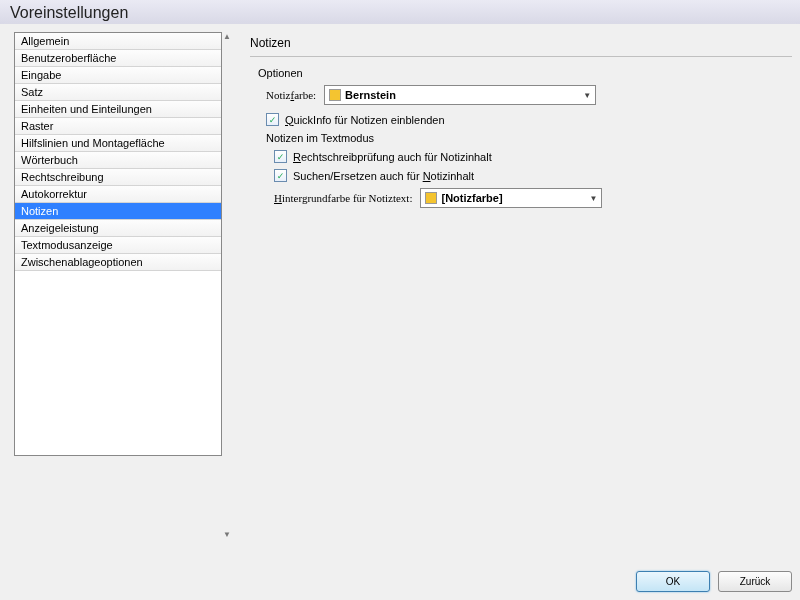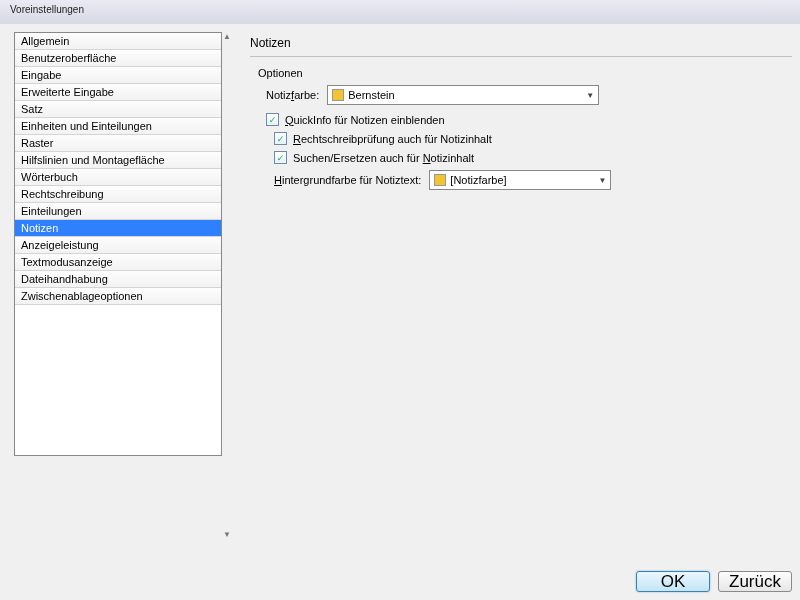--- a/index.html
+++ b/index.html
@@ -1,76 +1,74 @@
 <!DOCTYPE html>
 <html><head>
 <meta charset="utf-8">
 <style>
 * { box-sizing: border-box; margin: 0; padding: 0; }
 body { font-family: "Segoe UI", Tahoma, sans-serif; font-size: 11px; background: #f0f0f0; width: 800px; height: 600px; overflow: hidden; position: relative; }
-.titlebar { background: linear-gradient(#eaeaf4, #d8d8e6); height: 26px; padding: 4px 10px; color: #222; font-size: 10px; border-bottom: 1px solid #b0b0c0; }
+.titlebar { background: linear-gradient(#eaeaf4, #d8d8e6); height: 26px; padding: 4px 10px; color: #222; font-size: 16px; border-bottom: 1px solid #b0b0c0; }
 .backdrop { position: absolute; top: 26px; left: 0; right: 0; height: 24px; background: linear-gradient(#e8e8ee, #dcdce2); filter: blur(2px); opacity: 0.6; }
 .panel { position: absolute; top: 24px; left: 0; right: 0; bottom: 0; background: #f0f0f0; display: flex; flex-direction: column; }
 .content { flex: 1; display: flex; padding: 8px 8px 8px 14px; gap: 18px; }
 .sidebar-wrap { position: relative; width: 218px; }
 .sidebar { width: 208px; height: 424px; border: 1px solid #888; background: #fff; overflow: hidden; }
 .sidebar-item { height: 17px; padding: 2px 6px; background: linear-gradient(#fdfdfd, #f2f2f2); border-bottom: 1px solid #d4d4d4; cursor: default; white-space: nowrap; }
 .sidebar-item.selected { background: #2f80ff; color: #fff; }
 .scroll-arrow { position: absolute; right: 0; width: 10px; height: 10px; font-size: 8px; color: #777; text-align: center; }
 .scroll-up { top: 0; }
 .scroll-down { top: 498px; }
 .main { flex: 1; padding-top: 4px; }
 .main-title { font-size: 12px; margin-bottom: 6px; }
 .hr { height: 1px; background: #c0c0c0; margin-bottom: 10px; }
 .group { margin-left: 8px; }
 .group-label { margin-bottom: 6px; }
 .row { display: flex; align-items: center; margin-bottom: 8px; margin-left: 8px; }
-.label { margin-right: 8px; }
+.label { margin-right: 8px; font-family: Liberation Serif, serif; }
 .dropdown { display: flex; align-items: center; border: 1px solid #888; background: #fff; height: 20px; padding: 0 4px; cursor: default; }
 .swatch { width: 12px; height: 12px; border: 1px solid #999; margin-right: 4px; }
-.dd-text { flex: 1; }
+.dd-text { flex: 1; font-weight: bold; }
 .dd-arrow { font-size: 8px; margin-left: 6px; color: #444; }
 .checkbox-row { display: flex; align-items: center; margin-left: 8px; margin-bottom: 6px; }
 .cb { width: 13px; height: 13px; border: 1px solid #6a8caf; background: linear-gradient(#fff,#e8f0fa); margin-right: 6px; display: flex; align-items: center; justify-content: center; font-size: 9px; color: #2a5; }
 .sub-group { margin-left: 8px; margin-top: 4px; }
 .sub-label { margin-bottom: 6px; margin-left: 0; }
 .u { text-decoration: underline; }
 .footer { position: absolute; bottom: 8px; right: 8px; display: flex; gap: 8px; }
-.btn { min-width: 74px; height: 21px; border: 1px solid #8a8a8a; background: linear-gradient(#fdfdfd,#e6e6e6); border-radius: 3px; font-size: 17px; cursor: default; display: flex; align-items: center; justify-content: center; }
+.btn { min-width: 74px; height: 21px; border: 1px solid #8a8a8a; background: linear-gradient(#fdfdfd,#e6e6e6); border-radius: 3px; font-size: 10px; cursor: default; display: flex; align-items: center; justify-content: center; }
 .btn.primary { border: 1px solid #3c7fb1; box-shadow: 0 0 2px #6fb7e8; background: linear-gradient(#eaf6fd,#c4e5f6); }
 </style>
 </head>
 <body>
 
 <div class="titlebar">
   <span>Voreinstellungen</span>
 </div>
 <div class="backdrop"></div>
 
 <div class="panel">
   <div class="content">
 
     <div class="sidebar-wrap">
       <div class="scroll-arrow scroll-up">▲</div>
       <div class="sidebar" id="sidebar">
           <div class="sidebar-item">Allgemein</div>
           <div class="sidebar-item">Benutzeroberfläche</div>
           <div class="sidebar-item">Eingabe</div>
-          <div class="sidebar-item">Erweiterte Eingabe</div>
           <div class="sidebar-item">Satz</div>
           <div class="sidebar-item">Einheiten und Einteilungen</div>
           <div class="sidebar-item">Raster</div>
           <div class="sidebar-item">Hilfslinien und Montagefläche</div>
           <div class="sidebar-item">Wörterbuch</div>
           <div class="sidebar-item">Rechtschreibung</div>
-          <div class="sidebar-item">Einteilungen</div>
+          <div class="sidebar-item">Autokorrektur</div>
           <div class="sidebar-item selected">Notizen</div>
           <div class="sidebar-item">Anzeigeleistung</div>
           <div class="sidebar-item">Textmodusanzeige</div>
-          <div class="sidebar-item">Dateihandhabung</div>
           <div class="sidebar-item">Zwischenablageoptionen</div>
         </div>
       <div class="scroll-arrow scroll-down">▼</div>
     </div>
 
     <div class="main">
       <div class="main-title">Notizen</div>
       <div class="hr"></div>
 
       <div class="group">
@@ -88,20 +86,21 @@
         </div>
 
         <div class="checkbox-row">
           <span class="cb">✓</span>
           <span>
             <span></span><span class="u">Q</span><span>uickInfo für Notizen einblenden</span>
           </span>
         </div>
 
         <div class="sub-group">
+          <div class="sub-label">Notizen im Textmodus</div>
 
           <div class="checkbox-row">
             <span class="cb">✓</span>
             <span>
               <span></span><span class="u">R</span><span>echtschreibprüfung auch für Notizinhalt</span>
             </span>
           </div>
 
           <div class="checkbox-row">
             <span class="cb">✓</span>

